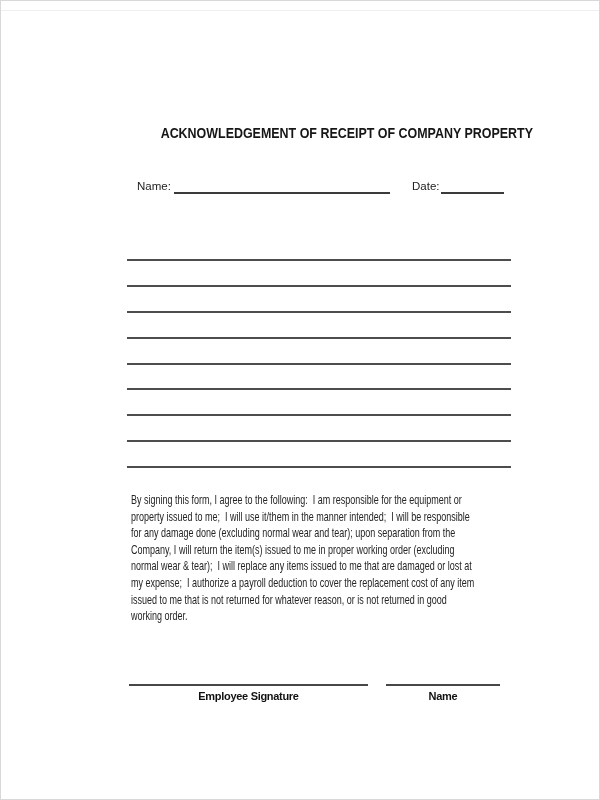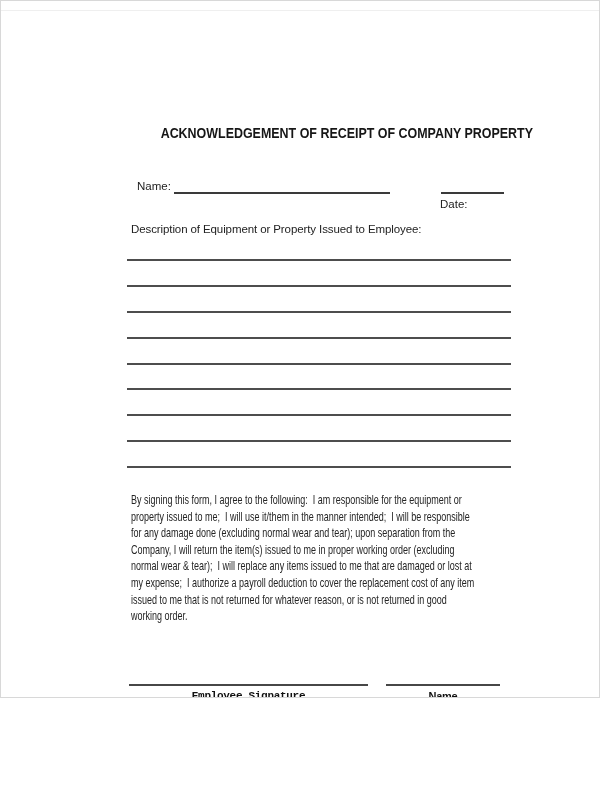--- a/index.html
+++ b/index.html
@@ -1,68 +1,67 @@
 <!DOCTYPE html>
 <html style="--page-border-color: #d8d8d8; --line-color: #4d4d4d; --text-color: #242424; --title-color: #161616;"><head>
 <meta charset="utf-8">
 <style>
   html,body{margin:0;padding:0;background:#fff;}
   .canvas{
-    position:relative;width:600px;height:698px;box-sizing:border-box;
+    position:relative;width:600px;height:800px;box-sizing:border-box;
     background:#fff;border:1px solid var(--page-border-color,#d8d8d8);
     font-family:"Liberation Sans","DejaVu Sans",sans-serif;
     color:var(--text-color,#242424);overflow:hidden;
   }
   .top-rule{position:absolute;left:0;right:0;top:9px;height:1px;background:#efefef;}
   .title{
     position:absolute;top:124px;left:127px;width:384px;margin:0;
     text-align:center;font-size:15px;font-weight:700;line-height:16px;
     color:var(--title-color,#161616);white-space:nowrap;
     transform:scaleX(0.83);transform-origin:50% 0;
   }
   .field-label{position:absolute;font-size:11.5px;color:#222;text-align:center;}
   .lbl-name{top:179px;left:136px;}
-  .lbl-date{top:197px;left:411px;margin-left:28px;}
+  .lbl-date{top:179px;left:411px;}
   .fill-line{position:absolute;height:2px;background:#3a3a3a;}
   .name-line{top:191px;left:173px;width:216px;}
   .date-line{top:191px;left:440px;width:63px;}
   .desc{position:absolute;top:222px;left:130px;font-size:11.5px;letter-spacing:-0.1px;color:#222;}
   .ruled-line{position:absolute;left:126px;width:384px;height:2px;background:var(--line-color,#4d4d4d);}
   .agreement{
     position:absolute;top:491px;left:130px;width:578px;margin:0;
     font-size:13.5px;line-height:16.6px;white-space:pre;
     transform:scaleX(0.667);transform-origin:0 0;
     color:var(--text-color,#242424);
   }
   .sig-line{position:absolute;top:683px;height:2px;background:#474747;}
   .sig-line-emp{left:128px;width:239px;}
   .sig-line-date{left:385px;width:114px;}
   .sig-label{
     position:absolute;top:689px;font-size:11px;font-weight:700;
     text-align:center;color:#111;letter-spacing:-0.3px;
   }
-  .sig-label-emp{left:128px;width:239px;font-family:Liberation Mono, monospace;}
+  .sig-label-emp{left:128px;width:239px;}
   .sig-label-date{left:385px;width:114px;}
 </style>
 </head>
 <body>
 
 <div class="canvas">
 
   <div class="top-rule"></div>
 
   <h1 class="title">ACKNOWLEDGEMENT OF RECEIPT OF COMPANY PROPERTY</h1>
 
   <span class="field-label lbl-name">Name:</span>
   <div class="fill-line name-line"></div>
 
   <span class="field-label lbl-date">Date:</span>
   <div class="fill-line date-line"></div>
 
-  <div class="desc">Description of Equipment or Property Issued to Employee:</div>
 
   <div>
       <div class="ruled-line" style="top: 258px;"></div>
       <div class="ruled-line" style="top: 283.875px;"></div>
       <div class="ruled-line" style="top: 309.75px;"></div>
       <div class="ruled-line" style="top: 335.625px;"></div>
       <div class="ruled-line" style="top: 361.5px;"></div>
       <div class="ruled-line" style="top: 387.375px;"></div>
       <div class="ruled-line" style="top: 413.25px;"></div>
       <div class="ruled-line" style="top: 439.125px;"></div>

